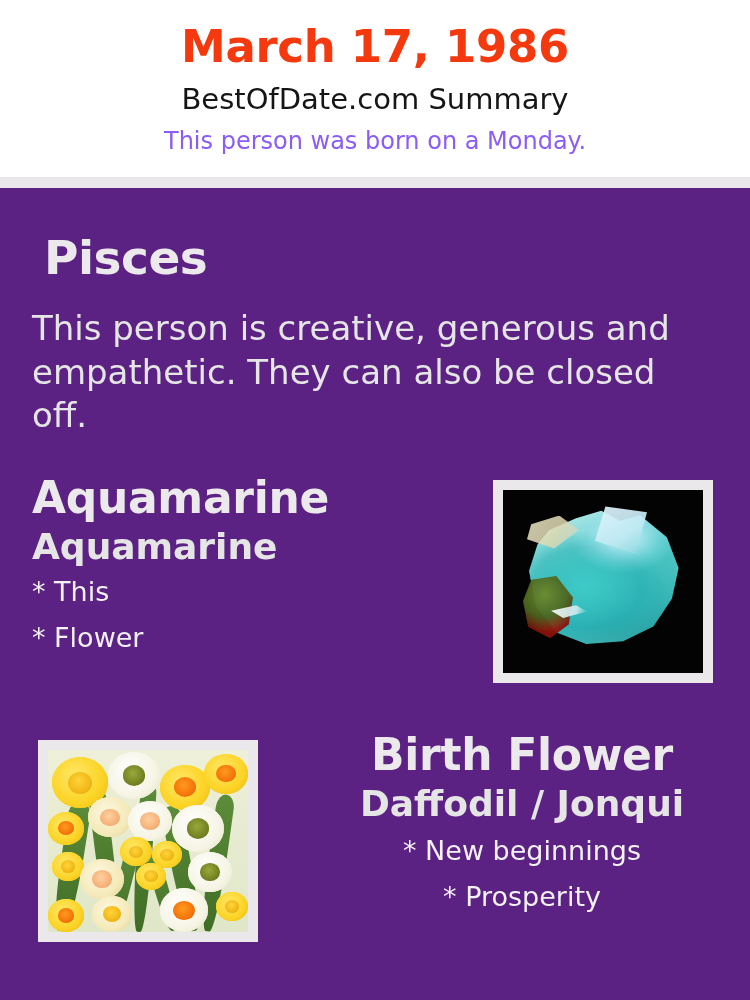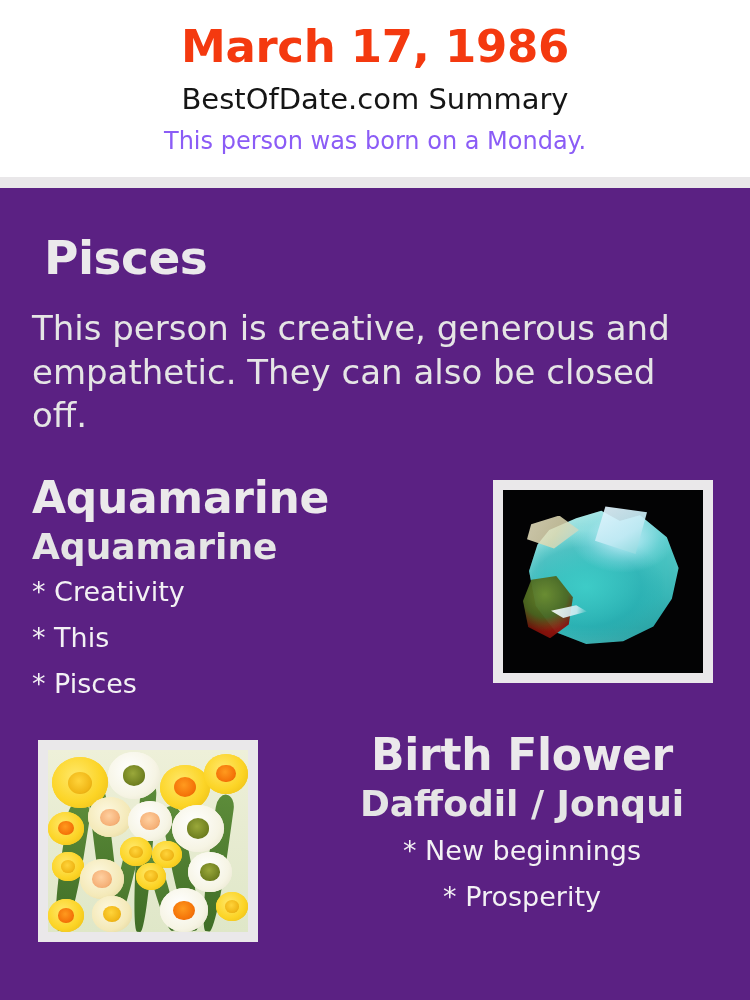--- a/index.html
+++ b/index.html
@@ -302,23 +302,22 @@
 
     <div class="zodiac">
       <h2 class="zodiac-title">Pisces</h2>
       <p class="zodiac-desc">This person is creative, generous and empathetic. They can also be closed off.</p>
     </div>
 
     <div class="birthstone">
       <h2 class="section-title">Aquamarine</h2>
       <div class="section-subtitle">Aquamarine</div>
       <ul class="trait-list">
-        <li class="trait-item">* Creativity</li>
         <li class="trait-item">* This</li>
-        <li class="trait-item">* Pisces</li>
+        <li class="trait-item">* Flower</li>
       </ul>
     </div>
 
     <div class="photo-frame" id="gem-frame">
       <div class="photo-inner" aria-label="Aquamarine crystal on black background">
         <div class="gem-bg"></div>
         <div class="gem-crystal"></div>
         <div class="gem-facet-a"></div>
         <div class="gem-facet-b"></div>
         <div class="gem-incl"></div>

